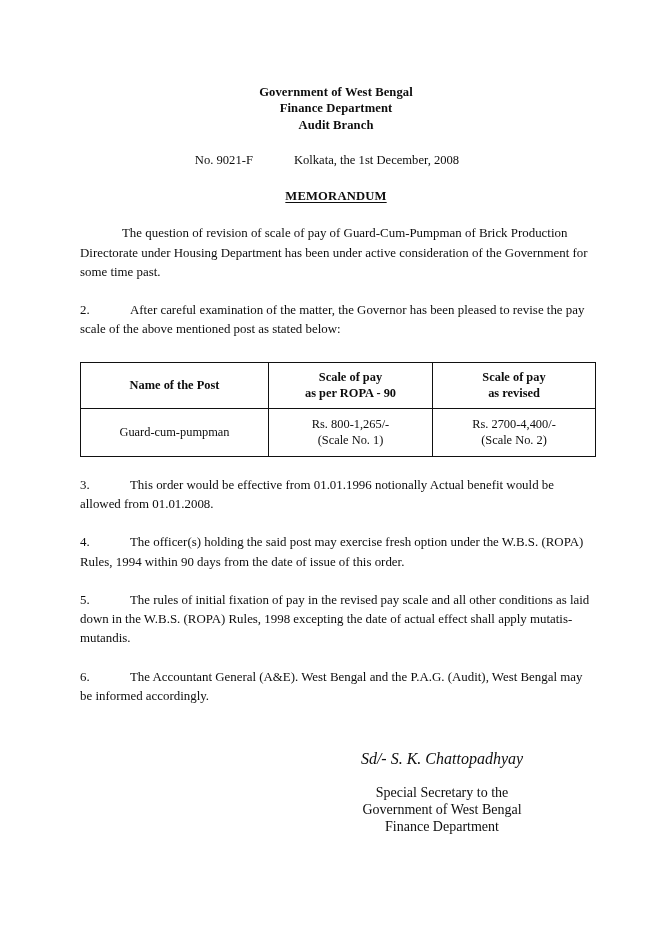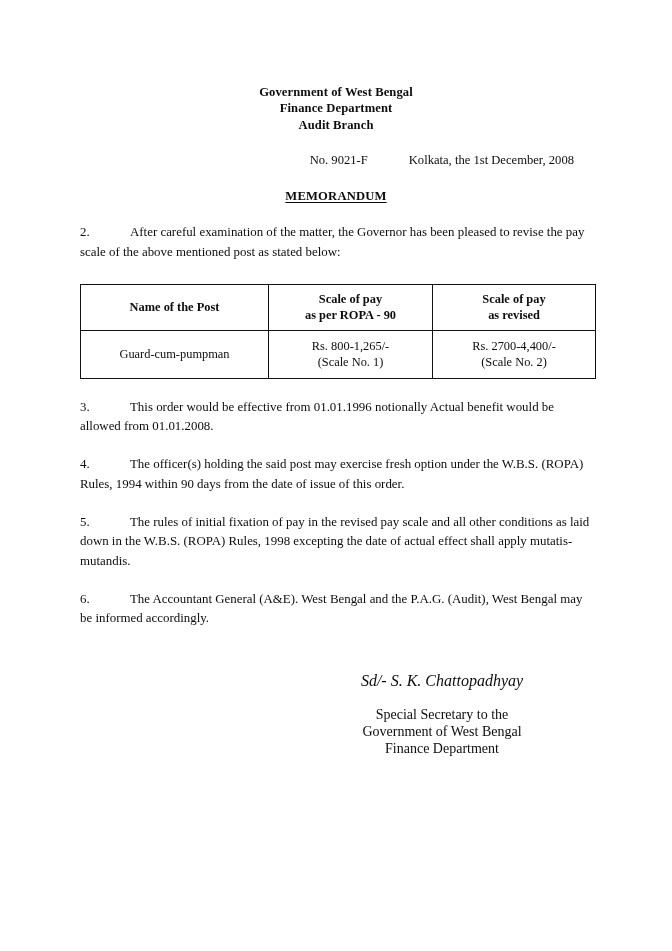--- a/index.html
+++ b/index.html
@@ -33,21 +33,21 @@
     font-weight: bold;
     font-size: 12.6px;
     line-height: 16.4px;
     letter-spacing: .1px;
   }
   .letterhead div { white-space: nowrap; }
 
   
   .refrow {
     display: flex;
-    justify-content: flex-end;
+    justify-content: center;
     align-items: baseline;
     margin-top: 19px;
     font-size: 12.6px;
     line-height: 16px;
   }
   .refrow .memo-no { white-space: nowrap; }
   .refrow .memo-date {
     white-space: nowrap;
     margin-right: 18px;
     margin-left: 41px;
@@ -159,20 +159,21 @@
 
     <div class="refrow">
       <div class="memo-no">No. 9021-F</div>
       <div class="memo-date">Kolkata, the 1st December, 2008</div>
     </div>
 
     <div class="memo-title">
       <span>MEMORANDUM</span>
     </div>
 
+    <p class="para first">The question of revision of scale of pay of Guard-Cum-Pumpman of Brick Production Directorate under Housing Department has been under active consideration of the Government for some time past.</p>
 
     <p class="para numbered"><span class="pnum">2.</span><span>After careful examination of the matter, the Governor has been pleased to revise the pay scale of the above mentioned post as stated below:</span></p>
 
     <table class="scale-table">
       <thead>
         <tr>
           <th class="col-post">Name of the Post</th>
           <th class="col-ropa">
             <span class="cell-line">Scale of pay</span>
             <span class="cell-line">as per ROPA - 90</span>

